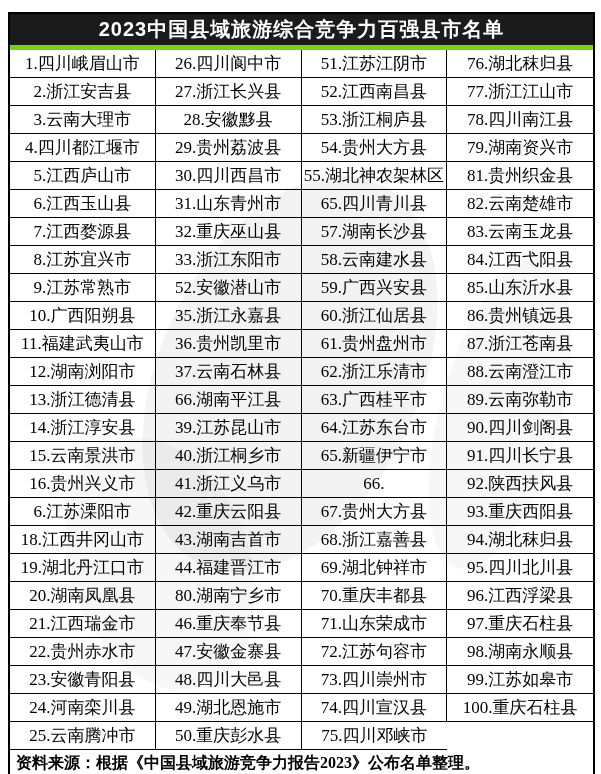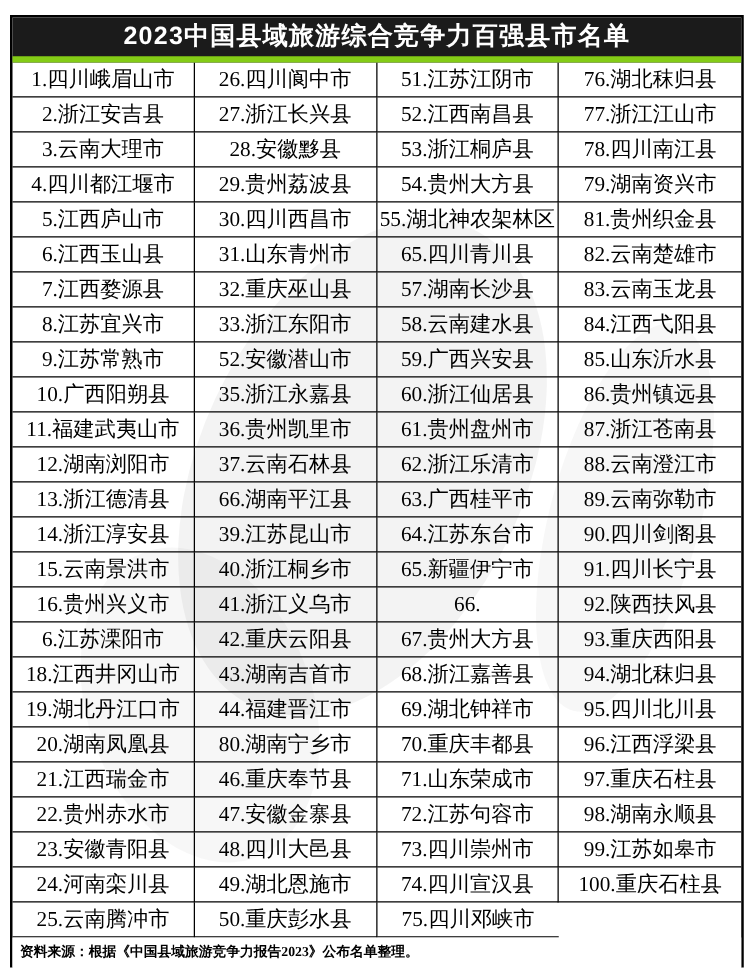--- a/index.html
+++ b/index.html
@@ -51,21 +51,21 @@
     color: #000000;
     overflow: hidden;
   }
   .cell:nth-last-child(-n+25) { border-right: none; }
   .cell .rank { margin-right: 0px; }
   .footer-note {
     height: 25px;
     line-height: 25px;
     padding-left: 6px;
     font-weight: bold;
-    font-size: 11px;
+    font-size: 16px;
     color: #000000;
     background: #ffffff;
     text-align: left;
     position: relative;
     z-index: 3;
     white-space: nowrap;
   }
   .watermark {
     position: absolute;
     inset: 0;

